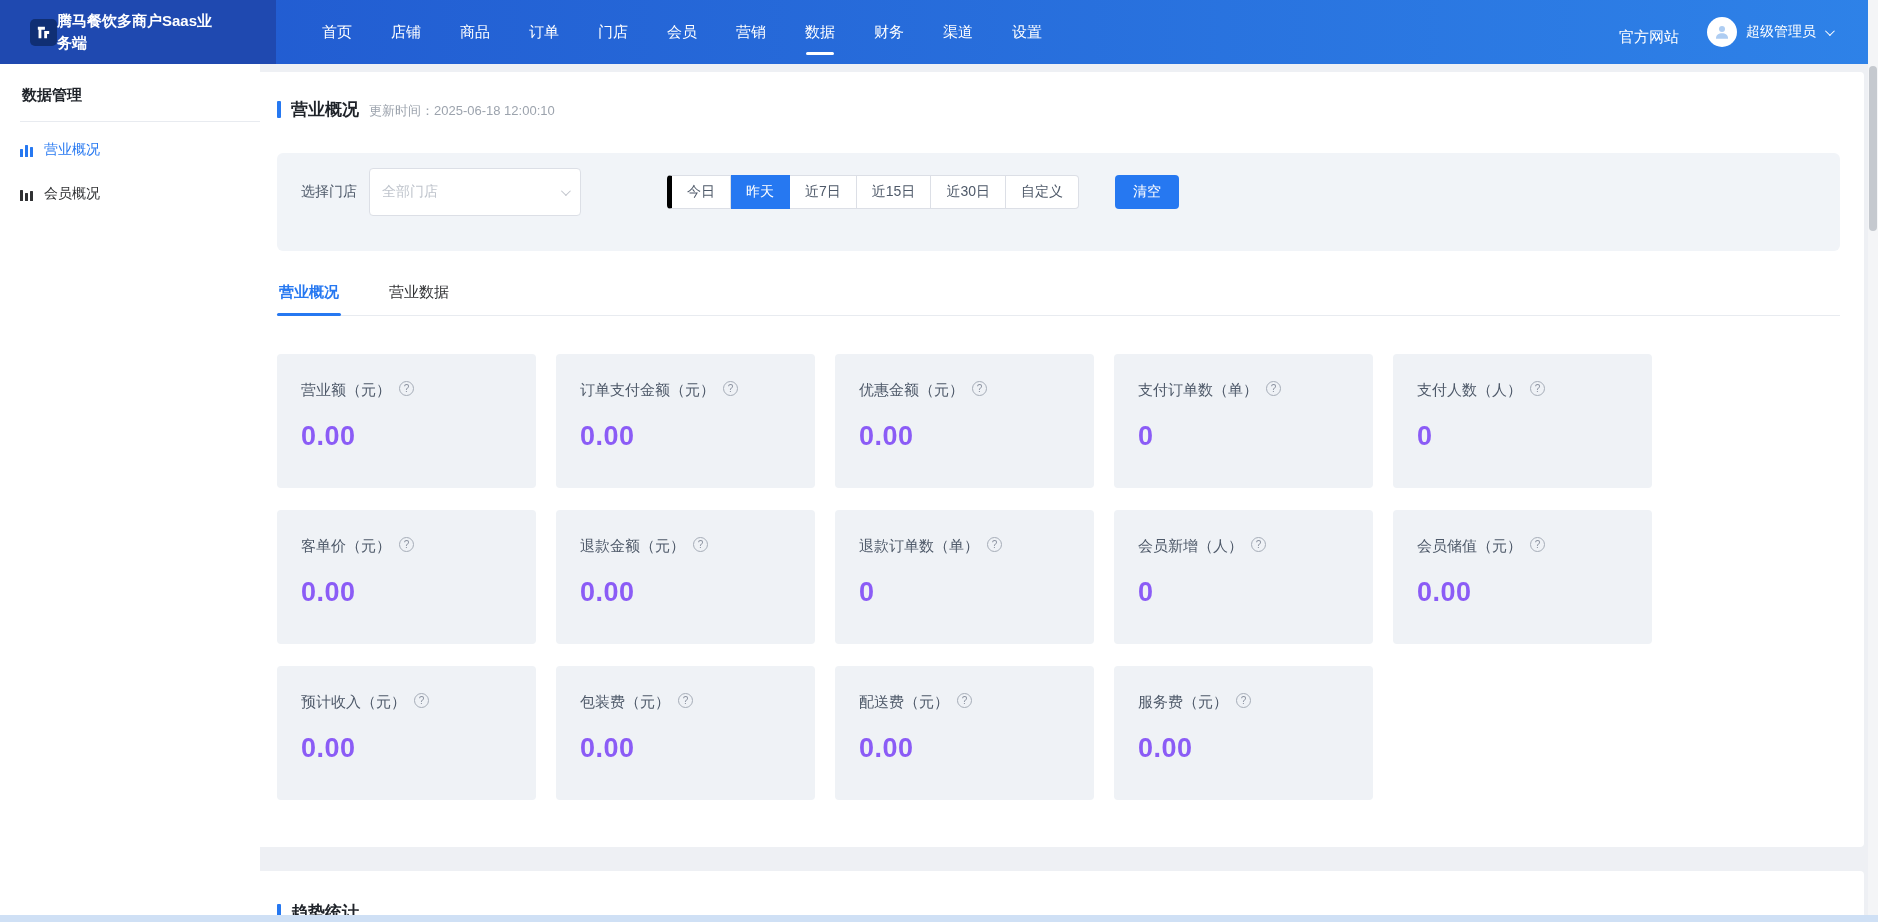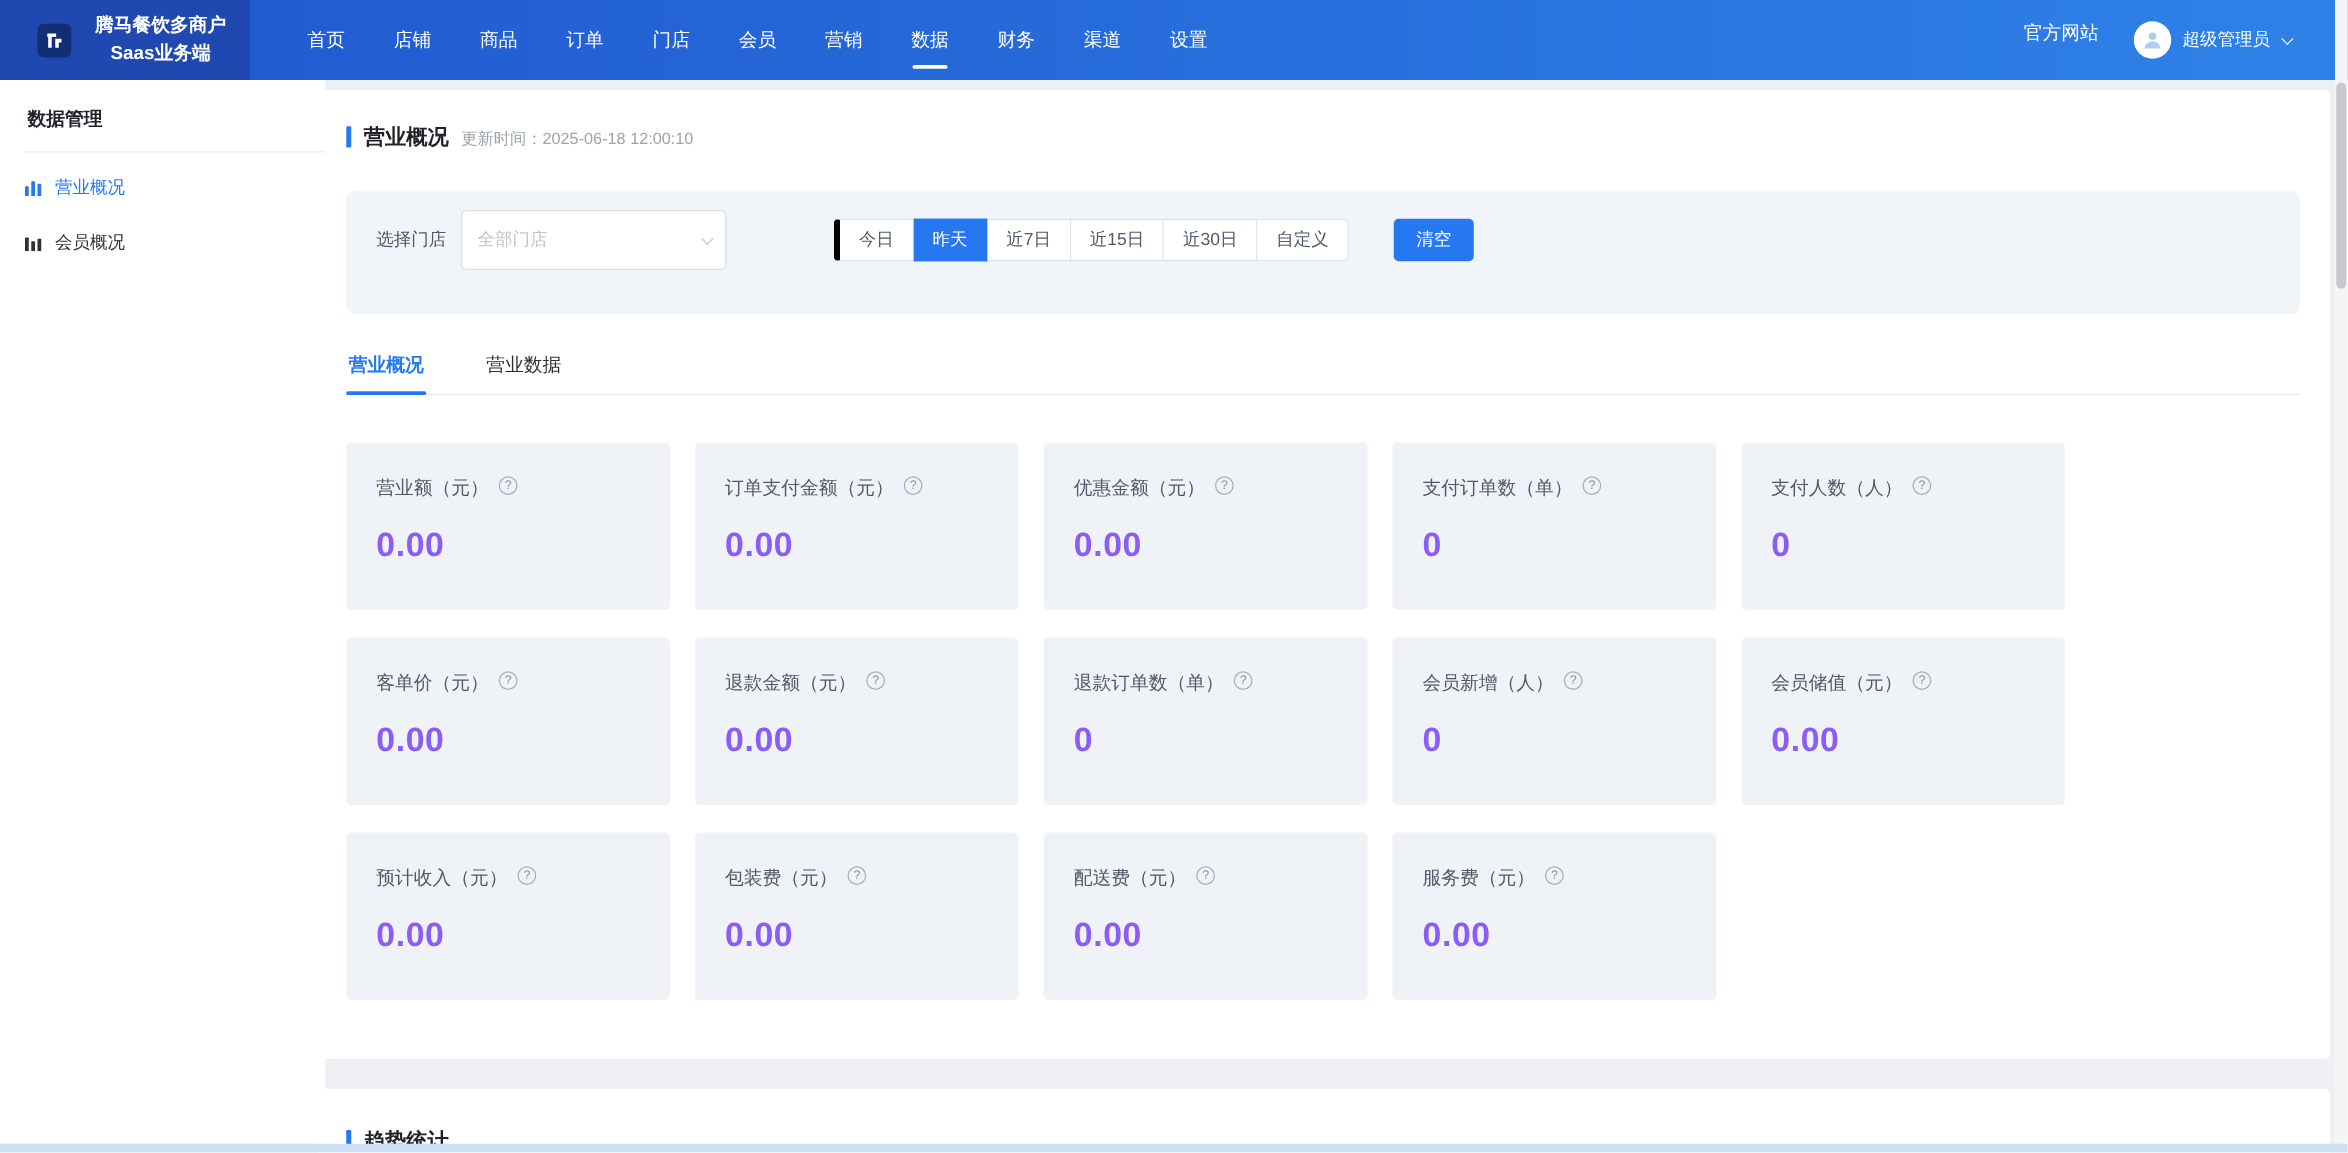--- a/index.html
+++ b/index.html
@@ -2,31 +2,31 @@
 <html><head>
 <meta charset="utf-8">
 <style>
   * { margin:0; padding:0; box-sizing:border-box; }
   html,body { width:1878px; height:922px; overflow:hidden; }
   body { font-family:"Liberation Sans",sans-serif; background:#eef0f4; position:relative; }
 
   
   .topbar { position:absolute; top:0; left:0; width:100%; height:64px;
             background:linear-gradient(90deg,#2057ce,#2e82e8); display:flex; align-items:center; z-index:5; }
-  .logo-area { width:200px; height:64px; background:#1f49b0; display:flex; align-items:center;
-               padding:0 10px 0 30px; gap:10px; flex-shrink:0;text-align:center; }
+  .logo-area { width:276px; height:64px; background:#1f49b0; display:flex; align-items:center;
+               padding:0 10px 0 30px; flex-shrink:0; }
   .logo-icon { width:27px; height:27px; background:#102f74; border-radius:5px; flex-shrink:0;
                display:flex; align-items:center; justify-content:center; }
   .brand-title { color:#fff; font-size:15px; font-weight:bold; line-height:1.5; max-width:170px; }
   .topnav { display:flex; align-items:flex-end; gap:39px; margin-left:46px; height:100%; }
   .nav-item { color:#fff; font-size:15px; height:100%; display:flex; align-items:center;
               position:relative; cursor:pointer; white-space:nowrap; }
   .nav-item.active::after { content:""; position:absolute; left:50%; transform:translateX(-50%);
               bottom:9px; width:28px; height:3px; background:#fff; border-radius:2px; }
-  .topbar-right { margin-left:auto; display:flex; align-items:flex-start; gap:28px; padding-right:46px; }
+  .topbar-right { margin-left:auto; display:flex; align-items:flex-end; gap:28px; padding-right:46px; }
   .site-link { color:#fff; font-size:15px; cursor:pointer; white-space:nowrap; }
   .user-chip { display:flex; align-items:center; gap:9px; cursor:pointer; }
   .avatar { width:30px; height:30px; border-radius:50%; background:#fff;
             display:flex; align-items:center; justify-content:center; overflow:hidden; }
   .user-name { color:#fff; font-size:14px; white-space:nowrap; }
   .chev { width:7px; height:7px; border-right:1.5px solid #fff; border-bottom:1.5px solid #fff;
           transform:rotate(45deg) translateY(-2px); }
 
   
   .sidebar { position:absolute; top:64px; left:0; width:260px; bottom:7px; background:#fff;

